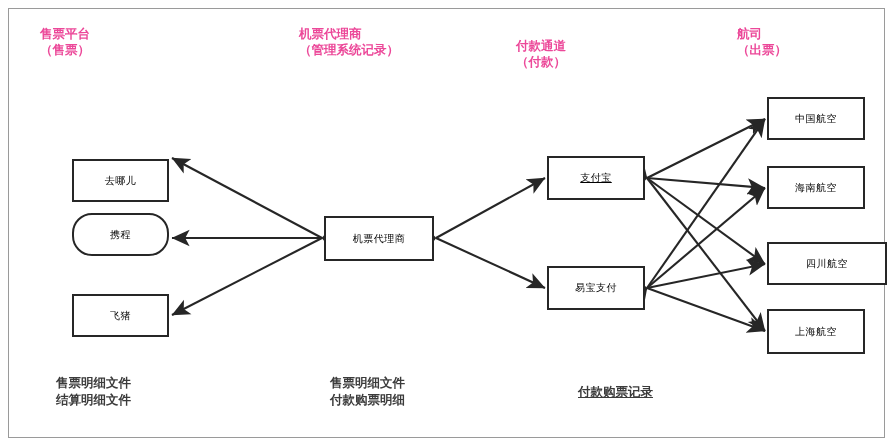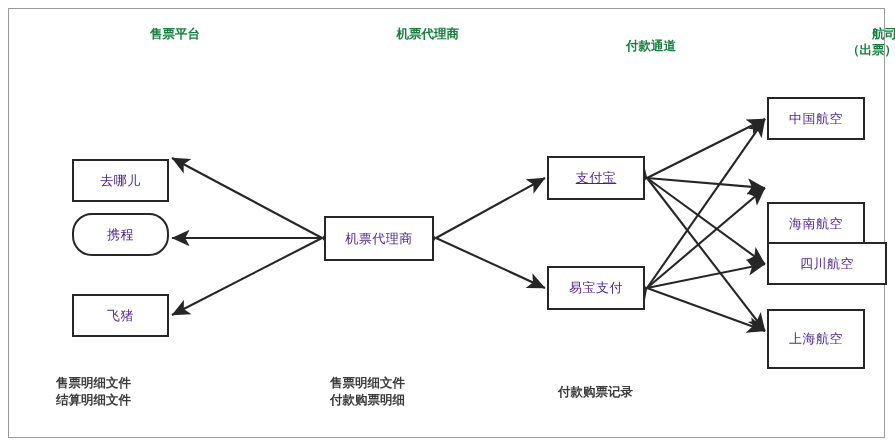--- a/index.html
+++ b/index.html
@@ -35,29 +35,29 @@
     height: 448px;
   }
   .node-box {
     position: absolute;
     box-sizing: border-box;
     border: 2px solid #262626;
     background: #ffffff;
     display: flex;
     align-items: center;
     justify-content: center;
-    color: #4c1d95;
-    font-size: 13px;
+    color: #000000;
+    font-size: 10px;
     letter-spacing: 0.5px;
     white-space: nowrap;
   }
   .column-header {
     position: absolute;
-    text-align: right;
-    color: #15803d;
+    text-align: left;
+    color: #ec4899;
     font-size: 12.5px;
     font-weight: bold;
     line-height: 16px;
     white-space: nowrap;
   }
   .footer-note {
     position: absolute;
     color: #3b3b3b;
     font-size: 12.5px;
     font-weight: bold;
@@ -94,26 +94,29 @@
 
       <line x1="647" y1="288" x2="765" y2="119"></line>
       <line x1="647" y1="288" x2="765" y2="188"></line>
       <line x1="647" y1="288" x2="765" y2="264"></line>
       <line x1="647" y1="288" x2="765" y2="331"></line>
     </g>
   </svg>
 
   <div class="column-header" style="left:40px; top:26px; width:160px;">
     <span class="hdr-line">售票平台</span>
+    <span class="hdr-line">（售票）</span>
   </div>
   <div class="column-header" style="left:299px; top:26px; width:160px;">
     <span class="hdr-line">机票代理商</span>
+    <span class="hdr-line">（管理系统记录）</span>
   </div>
   <div class="column-header" style="left:516px; top:38px; width:160px;">
     <span class="hdr-line">付款通道</span>
+    <span class="hdr-line">（付款）</span>
   </div>
   <div class="column-header" style="left:737px; top:26px; width:160px;">
     <span class="hdr-line">航司</span>
     <span class="hdr-line">（出票）</span>
   </div>
 
   <div class="node-box" style="left:72px; top:134px; width:97px; height:43px;margin-top:25px;">
     <span>去哪儿</span>
   </div>
   <div class="node-box" style="left:72px; top:213px; width:97px; height:43px;border-radius:20px;">
@@ -130,34 +133,34 @@
   <div class="node-box" style="left:547px; top:156px; width:98px; height:44px;text-decoration:underline;">
     <span>支付宝</span>
   </div>
   <div class="node-box" style="left:547px; top:266px; width:98px; height:44px;text-align:center;">
     <span>易宝支付</span>
   </div>
 
   <div class="node-box" style="left:767px; top:97px; width:98px; height:43px;">
     <span>中国航空</span>
   </div>
-  <div class="node-box" style="left:767px; top:166px; width:98px; height:43px;margin-top:36px;">
+  <div class="node-box" style="left:767px; top:166px; width:98px; height:43px;">
     <span>海南航空</span>
   </div>
   <div class="node-box" style="left:767px; top:242px; width:120px; height:43px;">
     <span>四川航空</span>
   </div>
-  <div class="node-box" style="left:767px; top:309px; width:98px; height:60px;">
+  <div class="node-box" style="left:767px; top:309px; width:98px; height:45px;">
     <span>上海航空</span>
   </div>
 
   <div class="footer-note" style="left:56px; top:375px;">
     <span class="hdr-line">售票明细文件</span>
     <span class="hdr-line">结算明细文件</span>
   </div>
   <div class="footer-note" style="left:330px; top:375px;">
     <span class="hdr-line">售票明细文件</span>
     <span class="hdr-line">付款购票明细</span>
   </div>
-  <div class="footer-note" style="left:558px; top:384px;">
+  <div class="footer-note" style="left:578px; top:384px;text-decoration:underline;">
     <span class="hdr-line">付款购票记录</span>
   </div>
 </div>
 
 </body></html>

